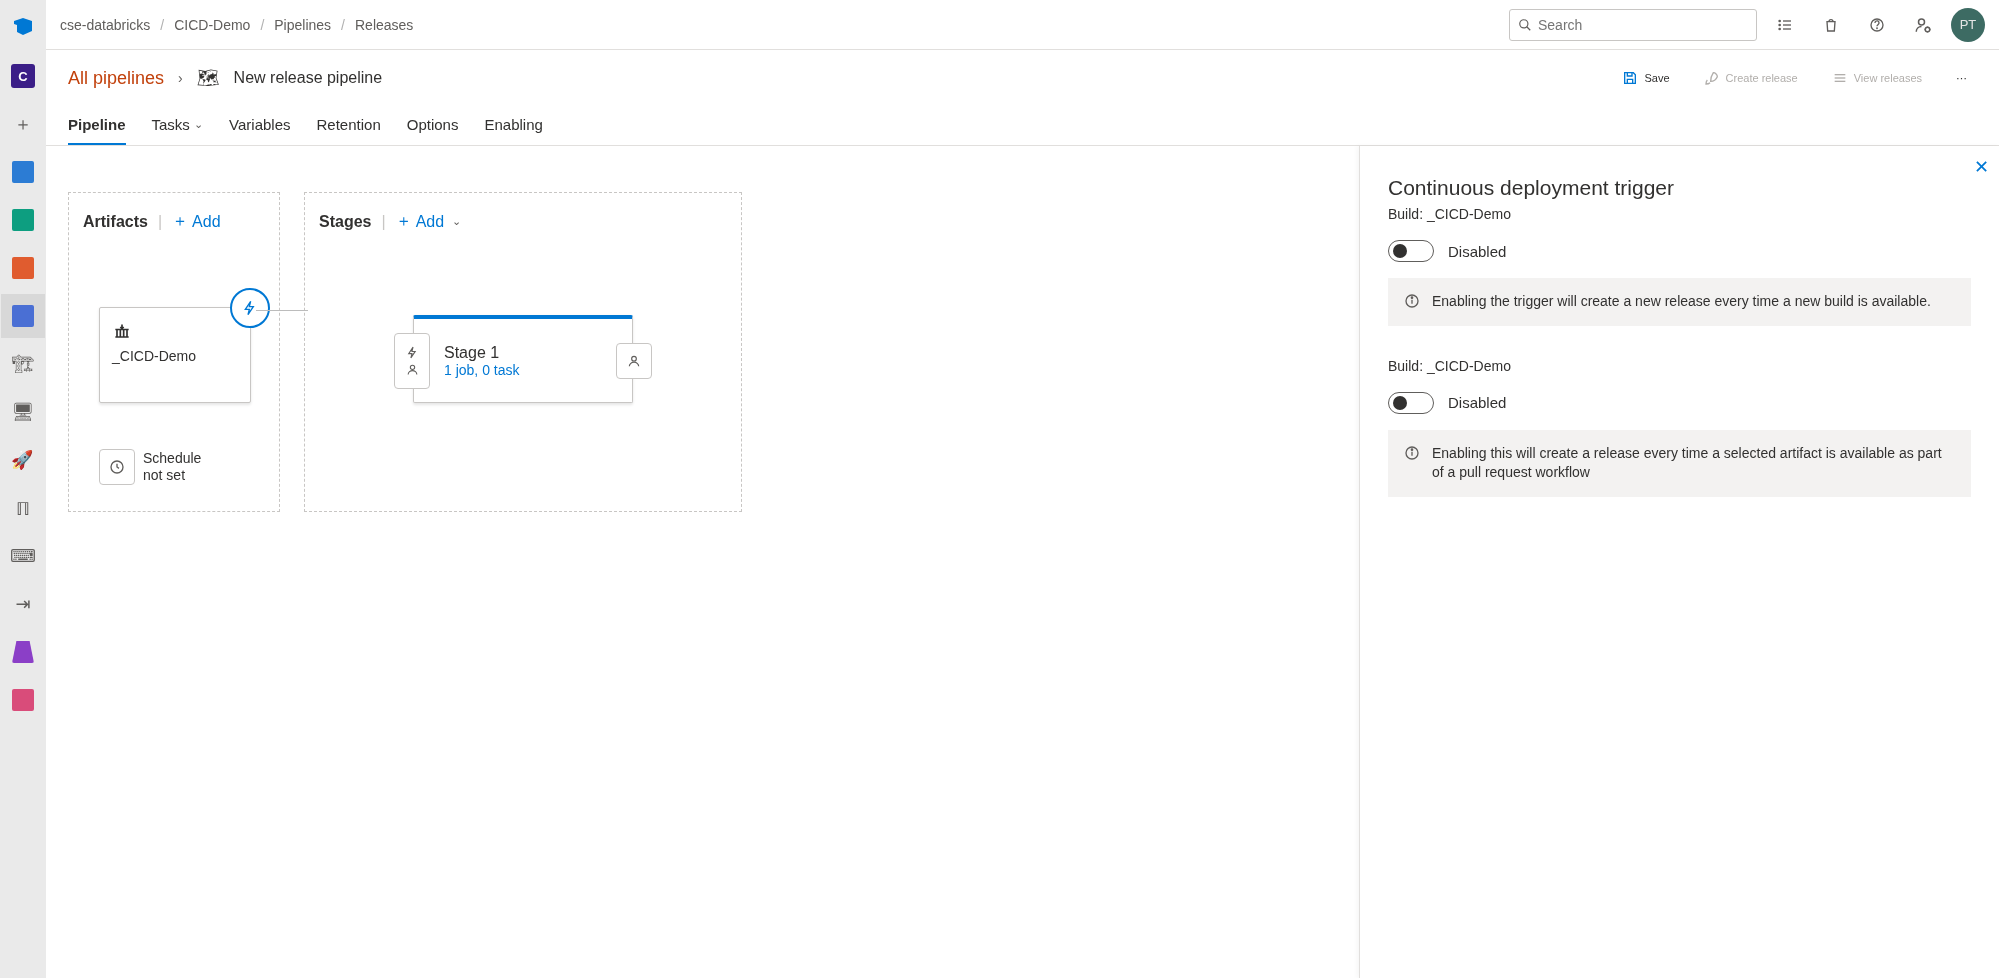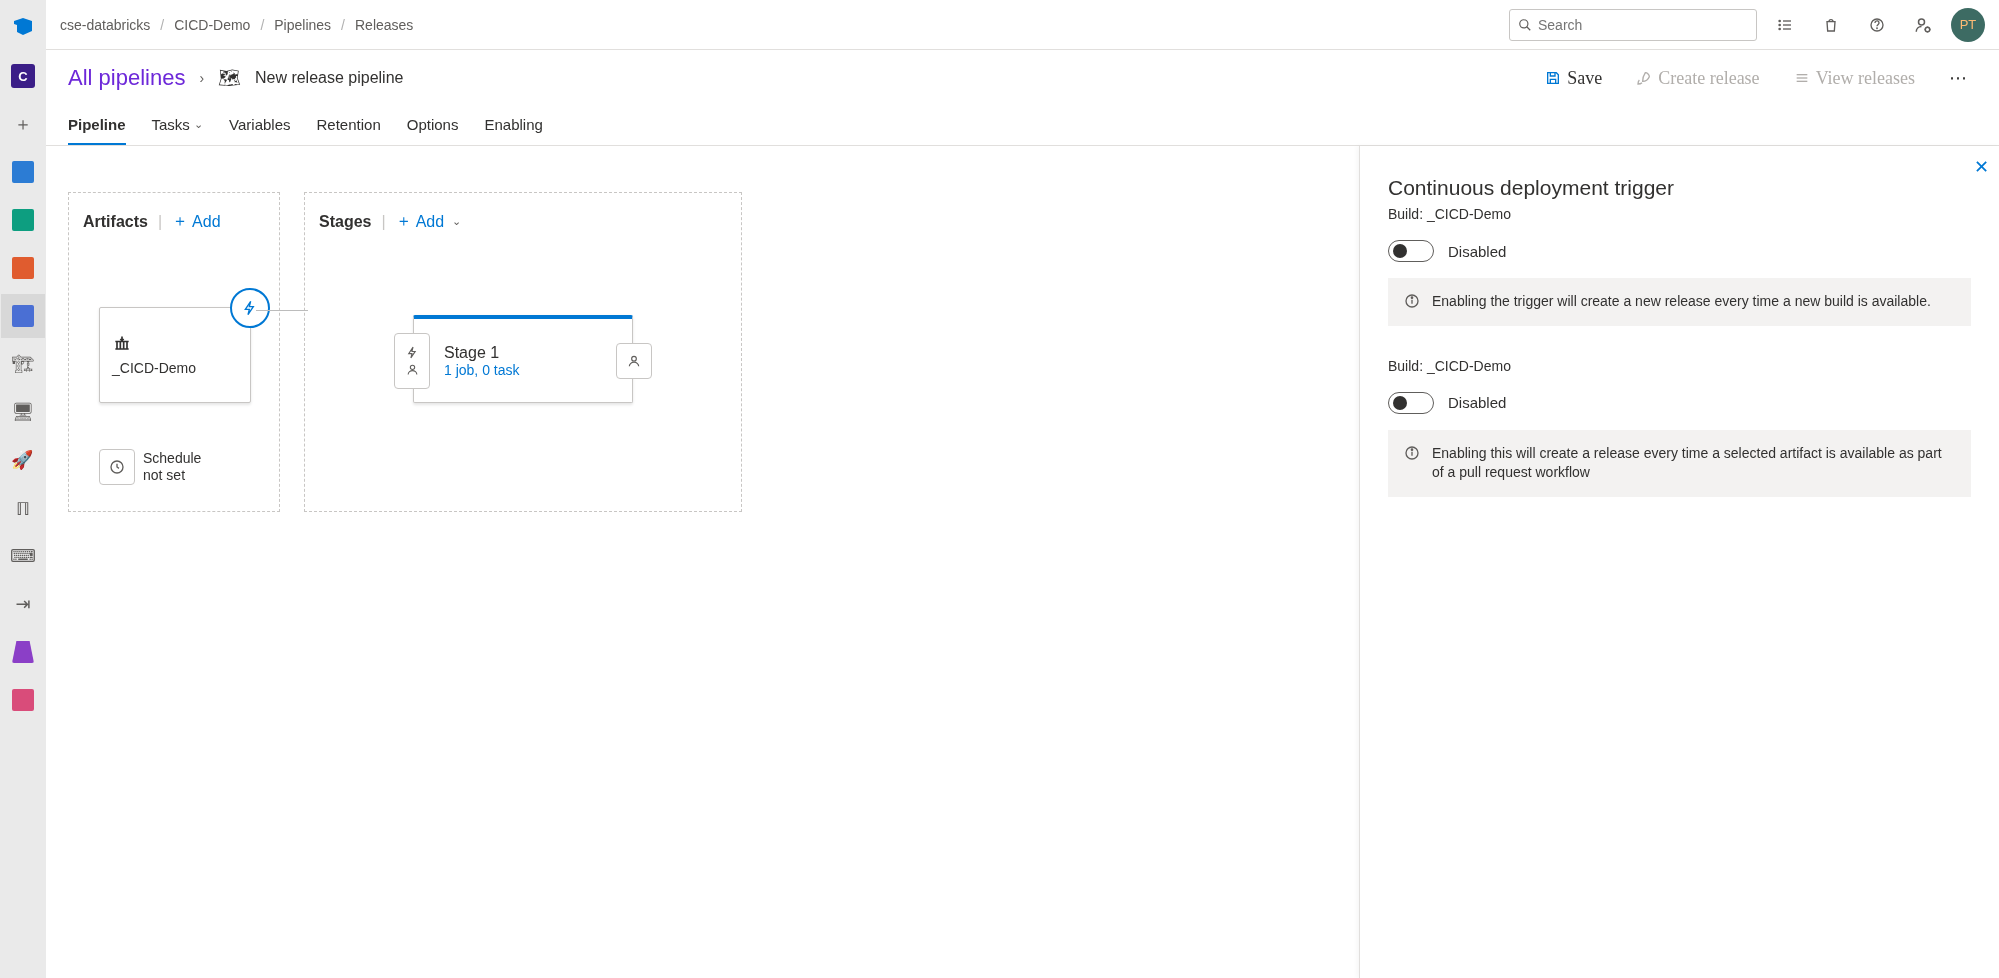--- a/index.html
+++ b/index.html
@@ -20,51 +20,51 @@
 
 
 .topbar { height: 50px; border-bottom: 1px solid #e1dfdd; display: flex; align-items: center; padding: 0 14px; gap: 10px; }
 .breadcrumb { display: flex; align-items: center; gap: 10px; font-size: 14px; color: #605e5c; }
 .breadcrumb a { color: #605e5c; text-decoration: none; cursor: pointer; }
 .breadcrumb .sep { color: #b1b1b1; }
 .topbar-spacer { flex: 1; }
 .search-wrap { display: flex; align-items: center; border: 1px solid #c8c6c4; border-radius: 3px; height: 32px; width: 248px; padding: 0 8px; color: #605e5c; gap: 6px; }
 .search-wrap input { border: none; outline: none; font-size: 14px; flex: 1; color: #605e5c; }
 .top-icon { width: 36px; height: 36px; display: flex; align-items: center; justify-content: center; color: #605e5c; cursor: pointer; font-size: 16px; }
-.avatar { width: 34px; height: 34px; border-radius: 50%; background: #3d6b63; color: #fdba74; display: flex; align-items: center; justify-content: center; font-size: 13px; cursor: pointer; }
+.avatar { width: 34px; height: 34px; border-radius: 50%; background: #3d6b63; color: #e5e5e5; display: flex; align-items: center; justify-content: center; font-size: 13px; cursor: pointer; }
 
 
 .title-row { height: 56px; display: flex; align-items: center; padding: 0 22px; gap: 14px; }
-.title-link { color: #6d28d9; font-size: 22px; font-weight: 300; cursor: pointer; }
+.title-link { color: #c2410c; font-size: 18px; font-weight: 300; cursor: pointer; }
 .chev { color: #605e5c; font-size: 14px; }
 .pipeline-icon { font-size: 18px; }
 .title-text { font-size: 16px; font-weight: 400; }
 .title-spacer { flex: 1; }
-.action-btn { display: flex; align-items: center; gap: 6px; padding: 6px 10px; cursor: pointer; color: #323130; font-size: 18px; font-family: Liberation Serif, serif; }
+.action-btn { display: flex; align-items: center; gap: 6px; padding: 6px 10px; cursor: pointer; color: #323130; font-size: 11px; }
 .action-btn.disabled { color: #b1aeab; cursor: default; }
 .action-btn .ic { color: #0078d4; }
 .action-btn.disabled .ic { color: #b1aeab; }
 
 
 .tabs { height: 40px; display: flex; align-items: stretch; padding: 0 22px; gap: 26px; border-bottom: 1px solid #e1dfdd; }
 .tab { display: flex; align-items: center; font-size: 15px; color: #323130; cursor: pointer; border-bottom: 2px solid transparent; gap: 4px; }
 .tab.active { font-weight: 600; border-bottom-color: #0078d4; }
 
 
 .content-row { flex: 1; display: flex; min-height: 0; }
 .canvas { flex: 1; padding: 46px 22px; background: #fff; position: relative; }
 .panels { display: flex; gap: 24px; }
 .panel { border: 1px dashed #c8c6c4; width: 212px; height: 320px; position: relative; padding: 18px 14px; }
 .panel.stages { width: 438px; }
 .panel-header { display: flex; align-items: center; gap: 10px; font-size: 16px; font-weight: 600; }
 .panel-header .hdr-sep { color: #c8c6c4; font-weight: 400; }
 .add-link { color: #0078d4; font-weight: 400; cursor: pointer; display: inline-flex; align-items: center; gap: 4px; font-size: 16px; }
 
 
-.artifact-card { position: absolute; top: 114px; left: 30px; width: 152px; height: 96px; border: 1px solid #c8c6c4; background: #fff; box-shadow: 0 1.5px 3px rgba(0,0,0,0.1); border-radius: 2px; padding: 14px 12px; display: flex; flex-direction: column; justify-content: center; gap: 6px; }
+.artifact-card { position: absolute; top: 114px; left: 30px; width: 152px; height: 96px; border: 1px solid #c8c6c4; background: #fff; box-shadow: 0 1.5px 3px rgba(0,0,0,0.1); border-radius: 2px; padding: 14px 12px; display: flex; flex-direction: column; gap: 6px; }
 .artifact-icon { font-size: 18px; }
 .artifact-name { font-size: 14px; }
 .trigger-badge { position: absolute; top: -20px; right: -20px; width: 40px; height: 40px; border-radius: 50%; border: 2px solid #0078d4; background: #fff; display: flex; align-items: center; justify-content: center; color: #0078d4; cursor: pointer; }
 
 .schedule-hex { position: absolute; top: 256px; left: 30px; display: flex; align-items: center; gap: 8px; }
 .hex { width: 36px; height: 36px; border: 1px solid #c8c6c4; display: flex; align-items: center; justify-content: center; color: #605e5c; background: #fff; transform: rotate(0deg); border-radius: 4px; }
 .schedule-text { font-size: 14px; color: #323130; line-height: 1.2; }
 
 
 .stage-card { position: absolute; top: 122px; left: 108px; width: 220px; height: 88px; border: 1px solid #c8c6c4; border-top: 4px solid #0078d4; background: #fff; box-shadow: 0 1.5px 3px rgba(0,0,0,0.1); border-radius: 2px; display: flex; align-items: center; padding: 0 38px 0 30px; }

